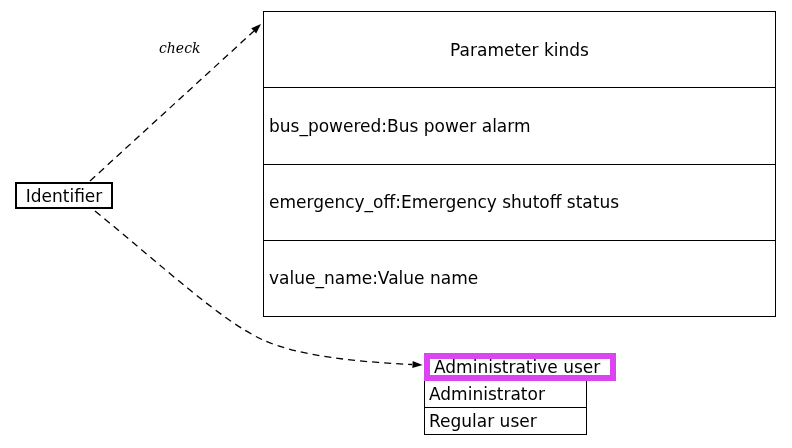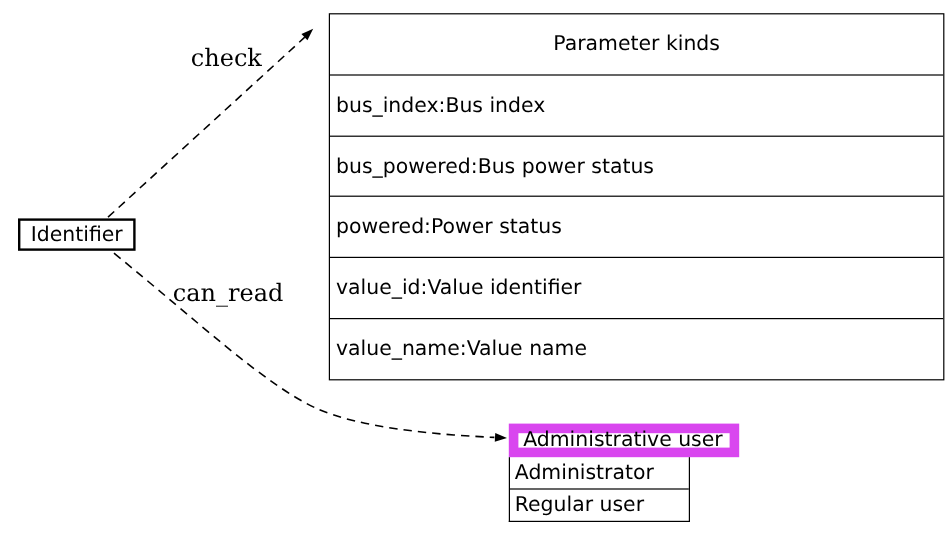--- a/index.html
+++ b/index.html
@@ -23,23 +23,24 @@
     pointer-events: none;
   }
   .dashed-edge {
     fill: none;
     stroke-width: 1.3;
     stroke-dasharray: 7 5;
   }
   .edge-label {
     position: absolute;
     font-family: "DejaVu Serif", "Liberation Serif", serif;
-    font-size: 20px;
+    font-size: 14px;
     line-height: 22px;
     white-space: nowrap;
+    font-style: italic;
   }
   .label-check   { left: 159px; top: 37px; }
   .label-canread { left: 144px; top: 233px; }
 
   .identifier-node {
     position: absolute;
     left: 15px;
     top: 182px;
     width: 98px;
     height: 27px;
@@ -56,21 +57,20 @@
     position: absolute;
     left: 263px;
     top: 11px;
     width: 513px;
     height: 306px;
     border: 1.5px solid #000000;
     box-sizing: border-box;
     display: flex;
     flex-direction: column;
     font-size: 17px;
-    margin-left: 11px;
   }
   .param-table > div {
     flex: 1;
     display: flex;
     align-items: center;
     padding: 0 5px;
     border-top: 1px solid #000000;
     white-space: nowrap;
     overflow: hidden;
   }
@@ -78,34 +78,34 @@
     border-top: none;
     justify-content: center;
   }
 
   .admin-header {
     position: absolute;
     left: 424px;
     top: 353px;
     width: 192px;
     height: 28px;
-    border: 8px solid #d946ef;
+    border: 6px solid #d946ef;
     box-sizing: border-box;
     display: flex;
     align-items: center;
     padding: 0 4px;
     font-size: 17px;
     white-space: nowrap;
     background: #ffffff;
   }
   .admin-body {
     position: absolute;
     left: 424px;
     top: 381px;
-    width: 151px;
+    width: 163px;
     height: 54px;
     border: 1px solid #000000;
     border-top: none;
     box-sizing: border-box;
     display: flex;
     flex-direction: column;
     font-size: 17px;
   }
   .admin-body > div {
     flex: 1;
@@ -130,28 +130,25 @@
     <polygon points="261,24 256.2,33.5 251.2,28.3" fill="#000000"></polygon>
     <path class="dashed-edge" d="M 95 211 C 165 268, 220 320, 263 340 C 298 356, 358 362, 412 364.5" stroke="#000000"></path>
     <polygon points="422.5,365 412.3,368.1 412.7,360.9" fill="#000000"></polygon>
   </svg>
 
   <div class="identifier-node">
     <span>Identifier</span>
   </div>
 
   <div class="edge-label label-check">check</div>
-  <div class="edge-label label-canread">can_read</div>
 
   <div class="param-table">
     <div class="table-title">Parameter kinds</div>
-    <div>bus_index:Bus index</div>
-    <div>bus_powered:Bus power status</div>
-    <div>powered:Power status</div>
-    <div>value_id:Value identifier</div>
+    <div>bus_powered:Bus power alarm</div>
+    <div>emergency_off:Emergency shutoff status</div>
     <div>value_name:Value name</div>
   </div>
 
   <div class="admin-header">Administrative user</div>
 
   <div class="admin-body">
     <div>Administrator</div>
     <div>Regular user</div>
   </div>
 

